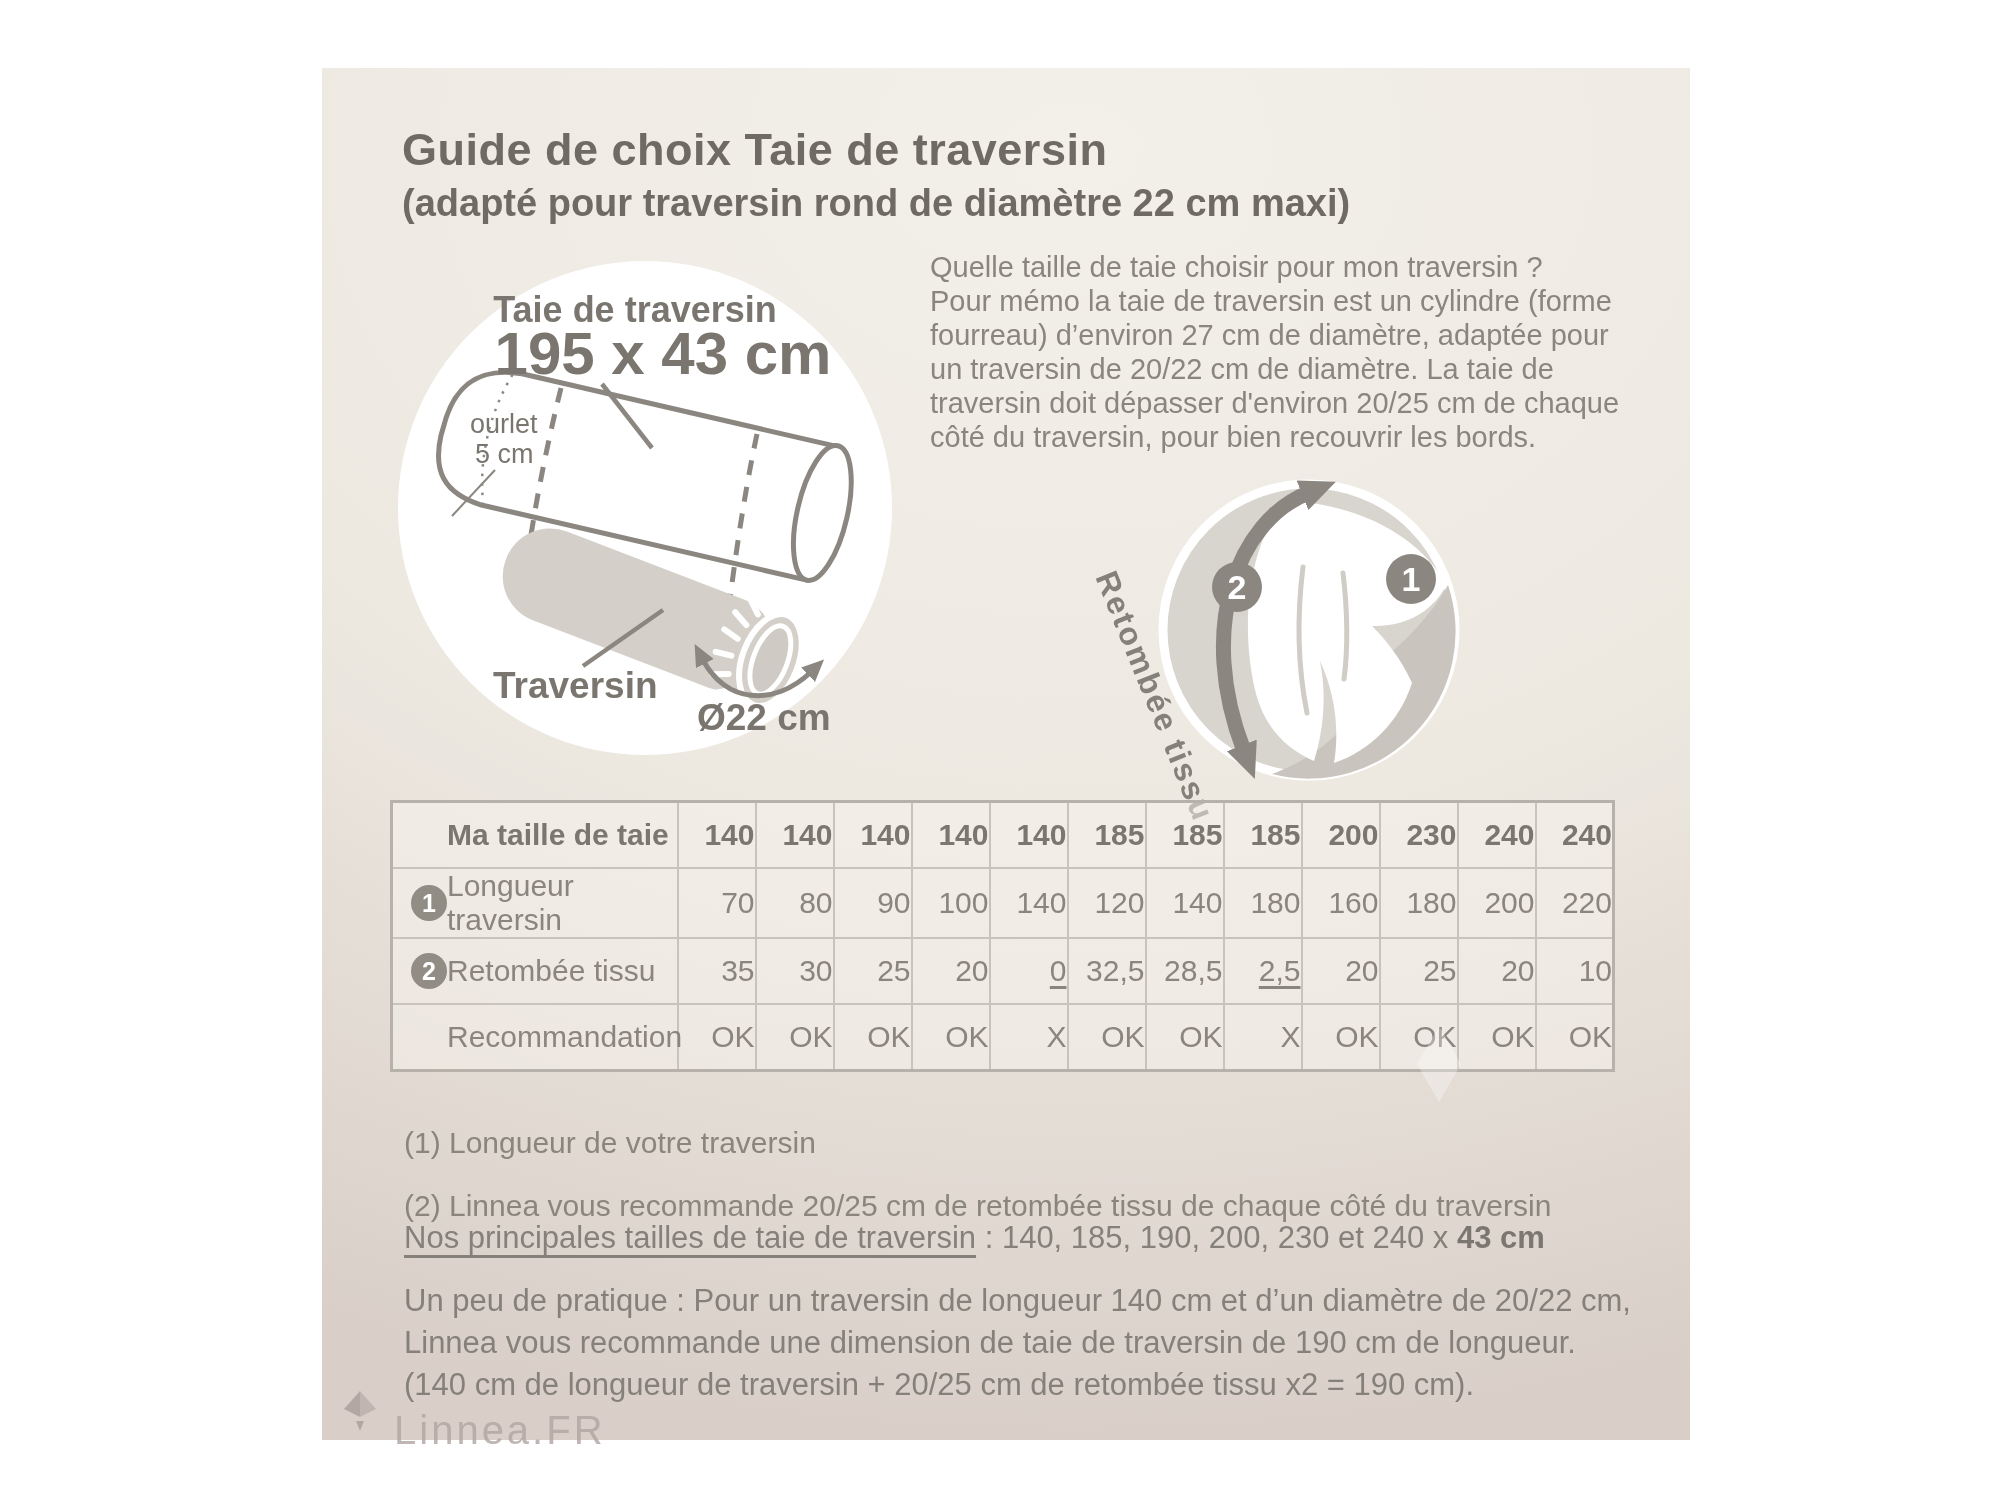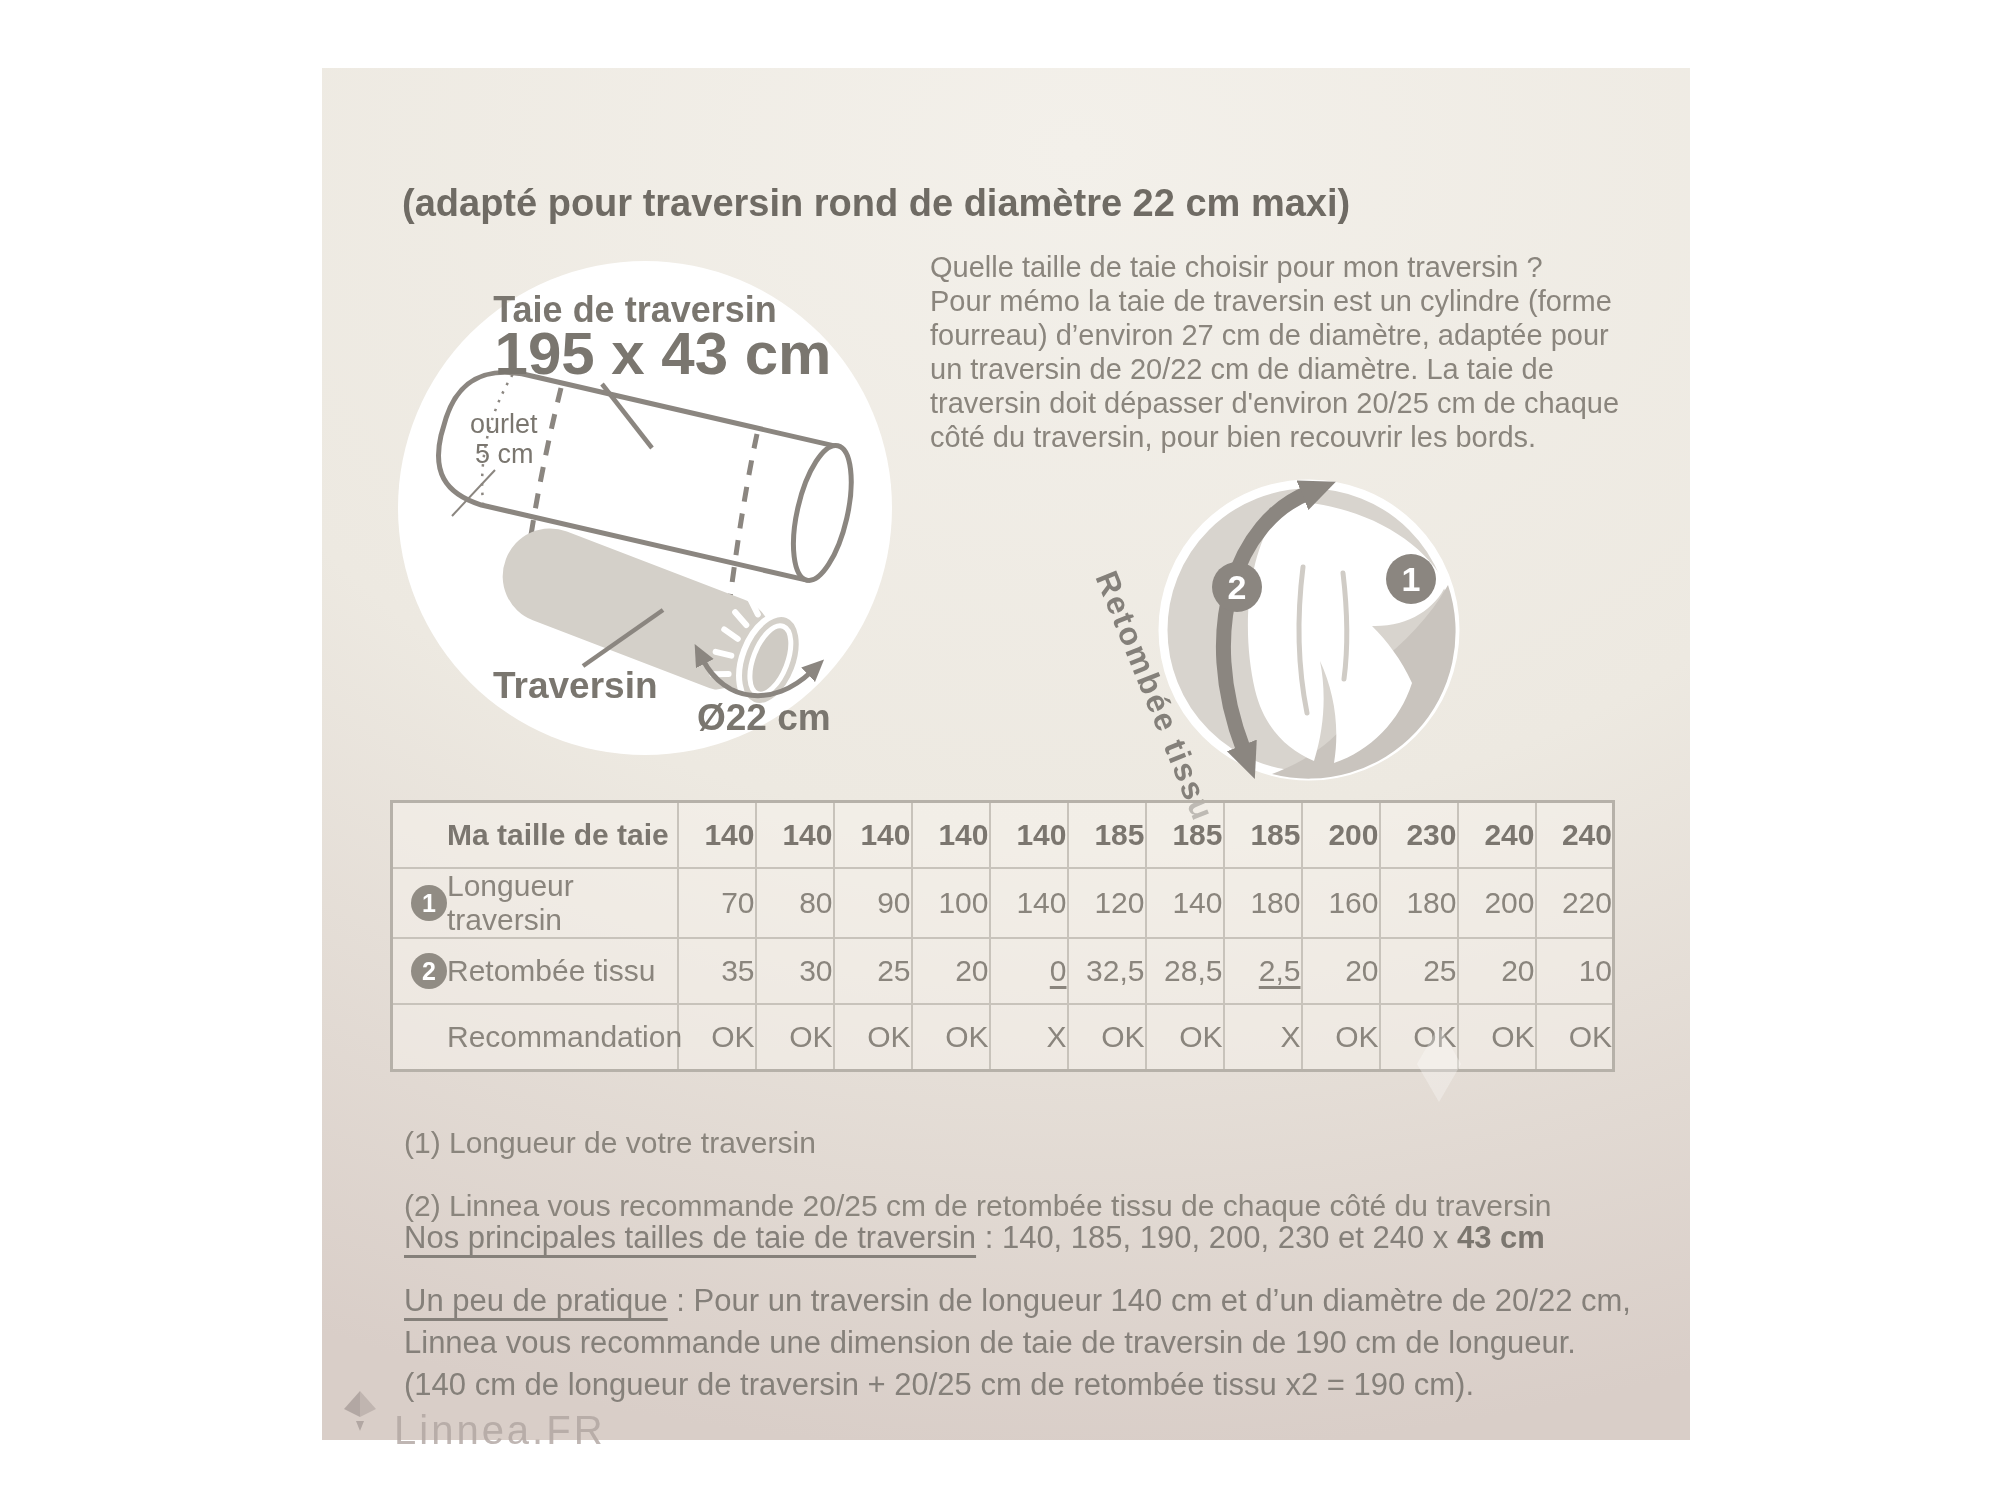--- a/index.html
+++ b/index.html
@@ -28,32 +28,33 @@
   .x-cell{background:#c6c1b9;}
   .u{text-decoration:underline;text-underline-offset:5px;}
   .unit-note{position:absolute;left:68px;top:1014px;width:1222px;text-align:right;font-size:29px;
       font-style:italic;color:#8a857d;}
   .footnote{position:absolute;left:82px;font-size:30px;color:#8a857d;}
   .fn1{top:1058px;} .fn2{top:1094px;margin-top:27px;}
   .sizes-line{position:absolute;left:82px;top:1152px;font-size:31px;color:#85807a;}
   .sizes-line .ul{text-decoration:underline;text-underline-offset:7px;}
   .sizes-line .b{font-weight:bold;color:#7b766f;}
   .practice{position:absolute;left:82px;top:1212px;font-size:31px;line-height:42px;color:#85807a;}
-  .practice .ul{text-decoration:underline;text-underline-offset:7px;}
+  .practice .ul{text-underline-offset:7px;}
   .logo{position:absolute;left:18px;top:1300px;display:flex;align-items:center;gap:14px;opacity:0.8;}
   .logo-text{font-size:40px;letter-spacing:3px;color:#b0a5a1;margin-top:40px;}
   .watermark{position:absolute;left:1095px;top:958px;opacity:0.3;}
   svg text{font-family:"Liberation Sans", sans-serif;}
 </style>
 </head>
 <body>
 
 <div class="page">
   <div class="panel">
 
+    <div class="title">Guide de choix Taie de traversin</div>
     <div class="subtitle">(adapté pour traversin rond de diamètre 22 cm maxi)</div>
 
     <div class="intro">Quelle taille de taie choisir pour mon traversin ?
 Pour mémo la taie de traversin est un cylindre (forme
 fourreau) d’environ 27 cm de diamètre, adaptée pour
 un traversin de 20/22 cm de diamètre. La taie de
 traversin doit dépasser d'environ 20/25 cm de chaque
 côté du traversin, pour bien recouvrir les bords.</div>
 
     <svg class="circle-left" viewBox="0 0 500 500" width="500" height="500">

